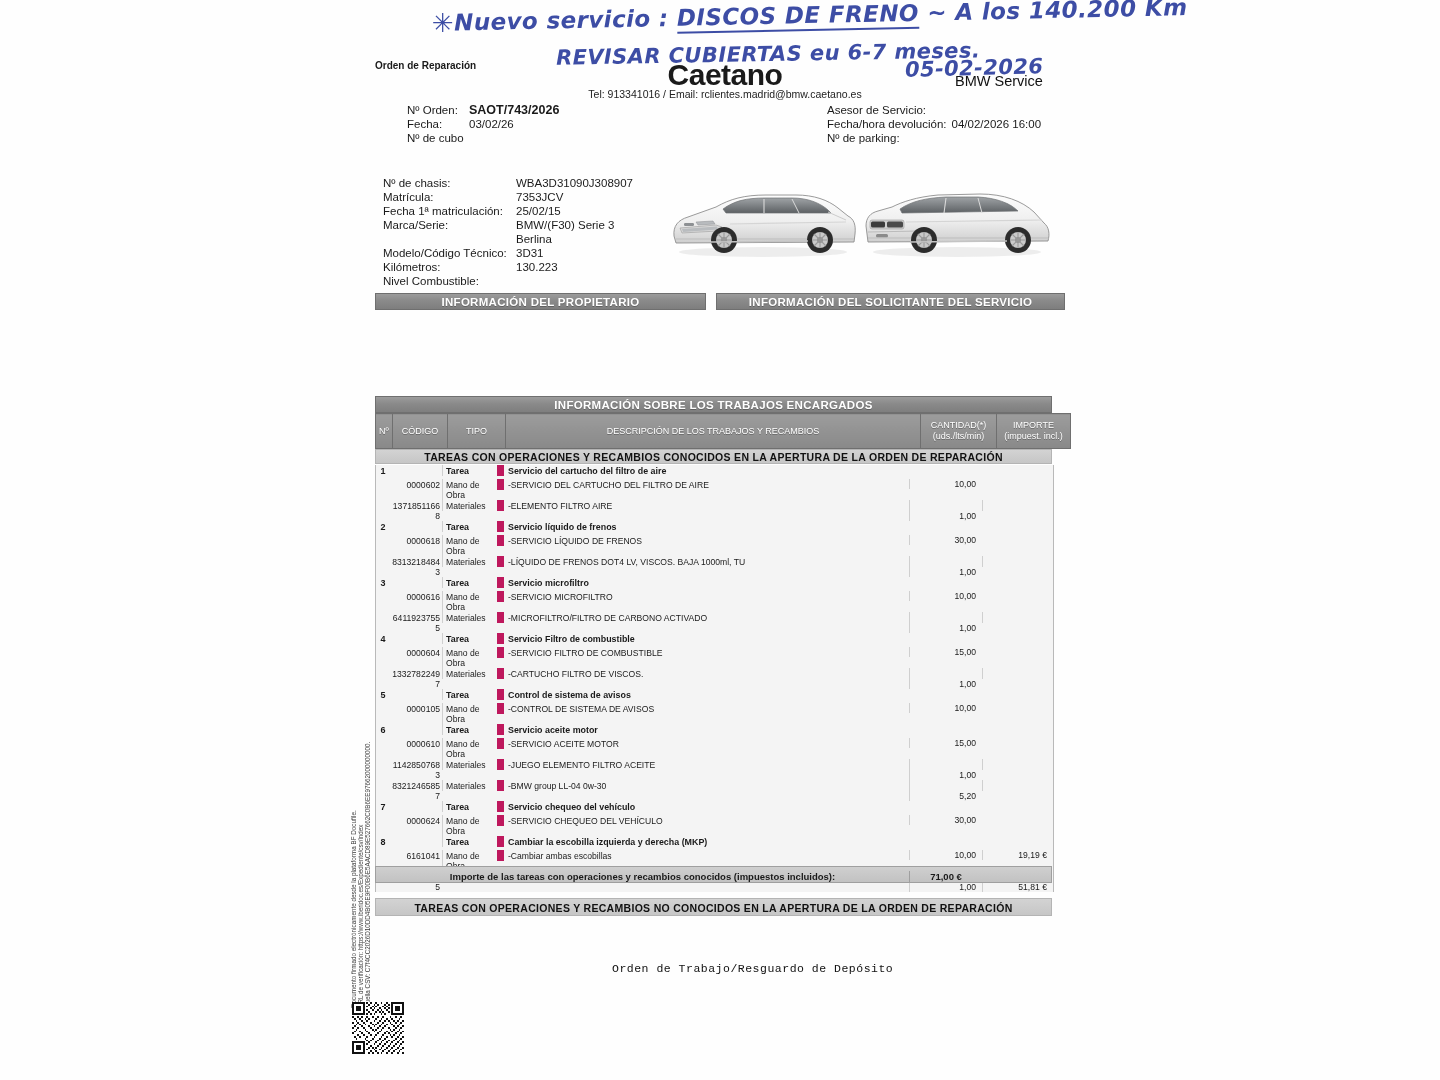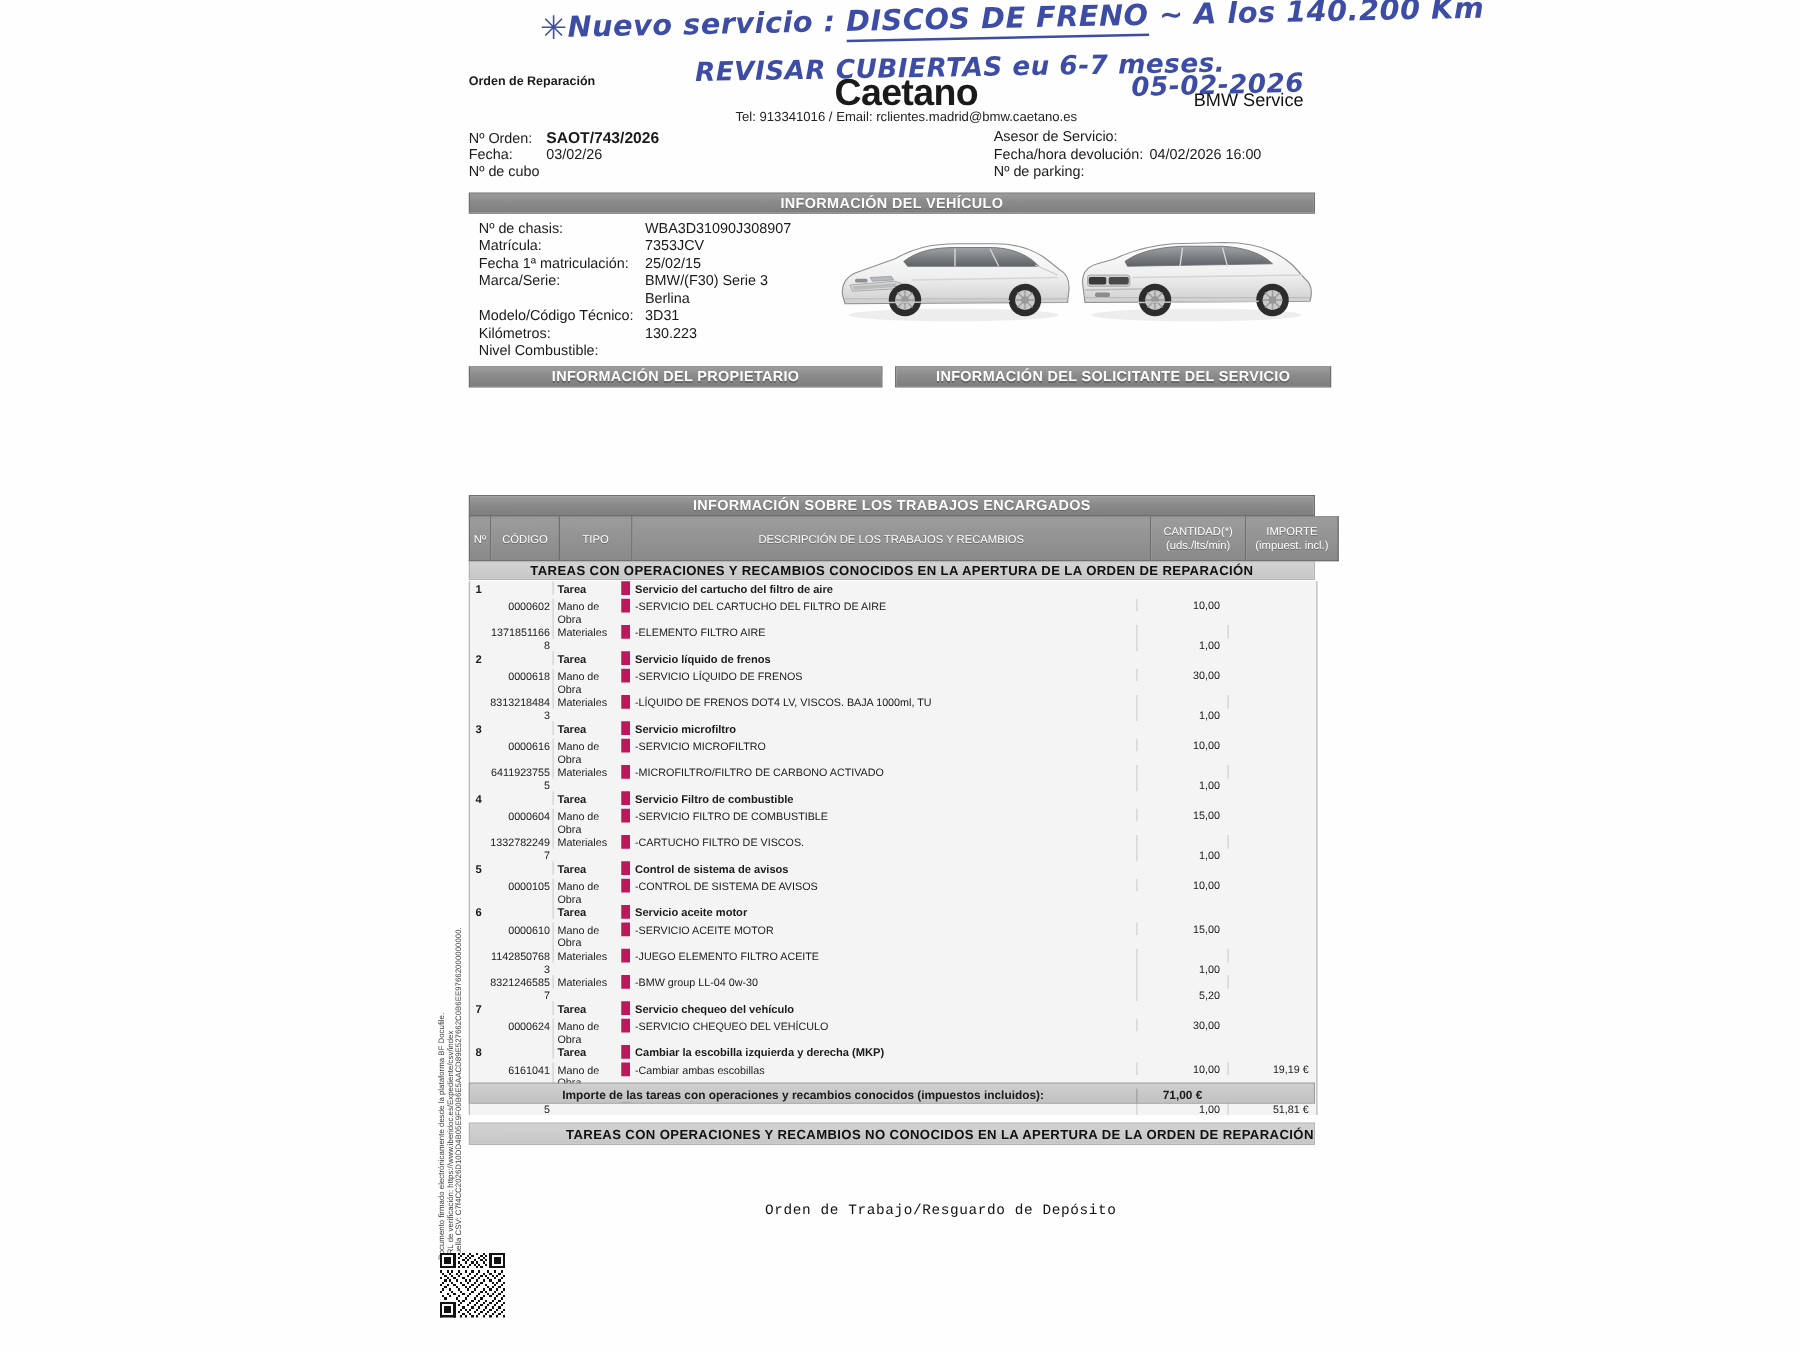--- a/index.html
+++ b/index.html
@@ -85,21 +85,21 @@
     font-size: 14.5px;
     color: #111;
   }
 
   
   .meta {
     position: absolute;
     font-size: 11.5px;
     color: #1a1a1a;
   }
-  .meta-label { display: inline-block; }
+  .meta-label { display: inline-block; margin-left: 32px; }
   .meta-value { font-weight: normal; margin-top: 44px; }
   .meta-value.bold { font-weight: bold; font-size: 12.5px; }
 
   #meta-left  { left: 375px; top: 103px; }
   #meta-right { left: 795px; top: 103px; }
   .meta-row { height: 14px; line-height: 14px; white-space: nowrap; }
   #meta-left .meta-label  { width: 62px; }
   #meta-right .meta-label { margin-right: 5px; }
 
   
@@ -124,21 +124,21 @@
   #bar-known {
     left: 375px; top: 449px; width: 677px;
     background: linear-gradient(180deg,#d3d3d3 0%,#c6c6c6 100%);
     color: #111; text-shadow: none; border-color: #b4b4b4;
     height: 15px; line-height: 15px; font-size: 10.5px;
   }
   #bar-unknown {
     left: 375px; top: 898px; width: 677px;
     background: linear-gradient(180deg,#d3d3d3 0%,#c6c6c6 100%);
     color: #111; text-shadow: none; border-color: #b4b4b4;
-    height: 18px; line-height: 18px; font-size: 10.5px; text-align: right;
+    height: 18px; line-height: 18px; font-size: 10.5px;
   }
 
   
   #vehicle-info {
     position: absolute;
     left: 383px; top: 176px;
     font-size: 11.5px;
   }
   #vehicle-info .v-row { height: 14px; line-height: 14px; white-space: nowrap; }
   #vehicle-info .v-label { display: inline-block; width: 133px; }
@@ -324,21 +324,20 @@
       <span class="meta-label">Asesor de Servicio:</span><span class="meta-value"></span>
     </div>
     <div class="meta-row">
       <span class="meta-label">Fecha/hora devolución:</span><span class="meta-value">04/02/2026 16:00</span>
     </div>
     <div class="meta-row">
       <span class="meta-label">Nº de parking:</span><span class="meta-value"></span>
     </div>
   </div>
 
-  <div id="bar-vehicle" class="bar">INFORMACIÓN DEL VEHÍCULO</div>
 
   <div id="vehicle-info">
     <div class="v-row">
       <span class="v-label">Nº de chasis:</span><span class="v-val">WBA3D31090J308907</span>
     </div>
     <div class="v-row">
       <span class="v-label">Matrícula:</span><span class="v-val">7353JCV</span>
     </div>
     <div class="v-row">
       <span class="v-label">Fecha 1ª matriculación:</span><span class="v-val">25/02/15</span>

